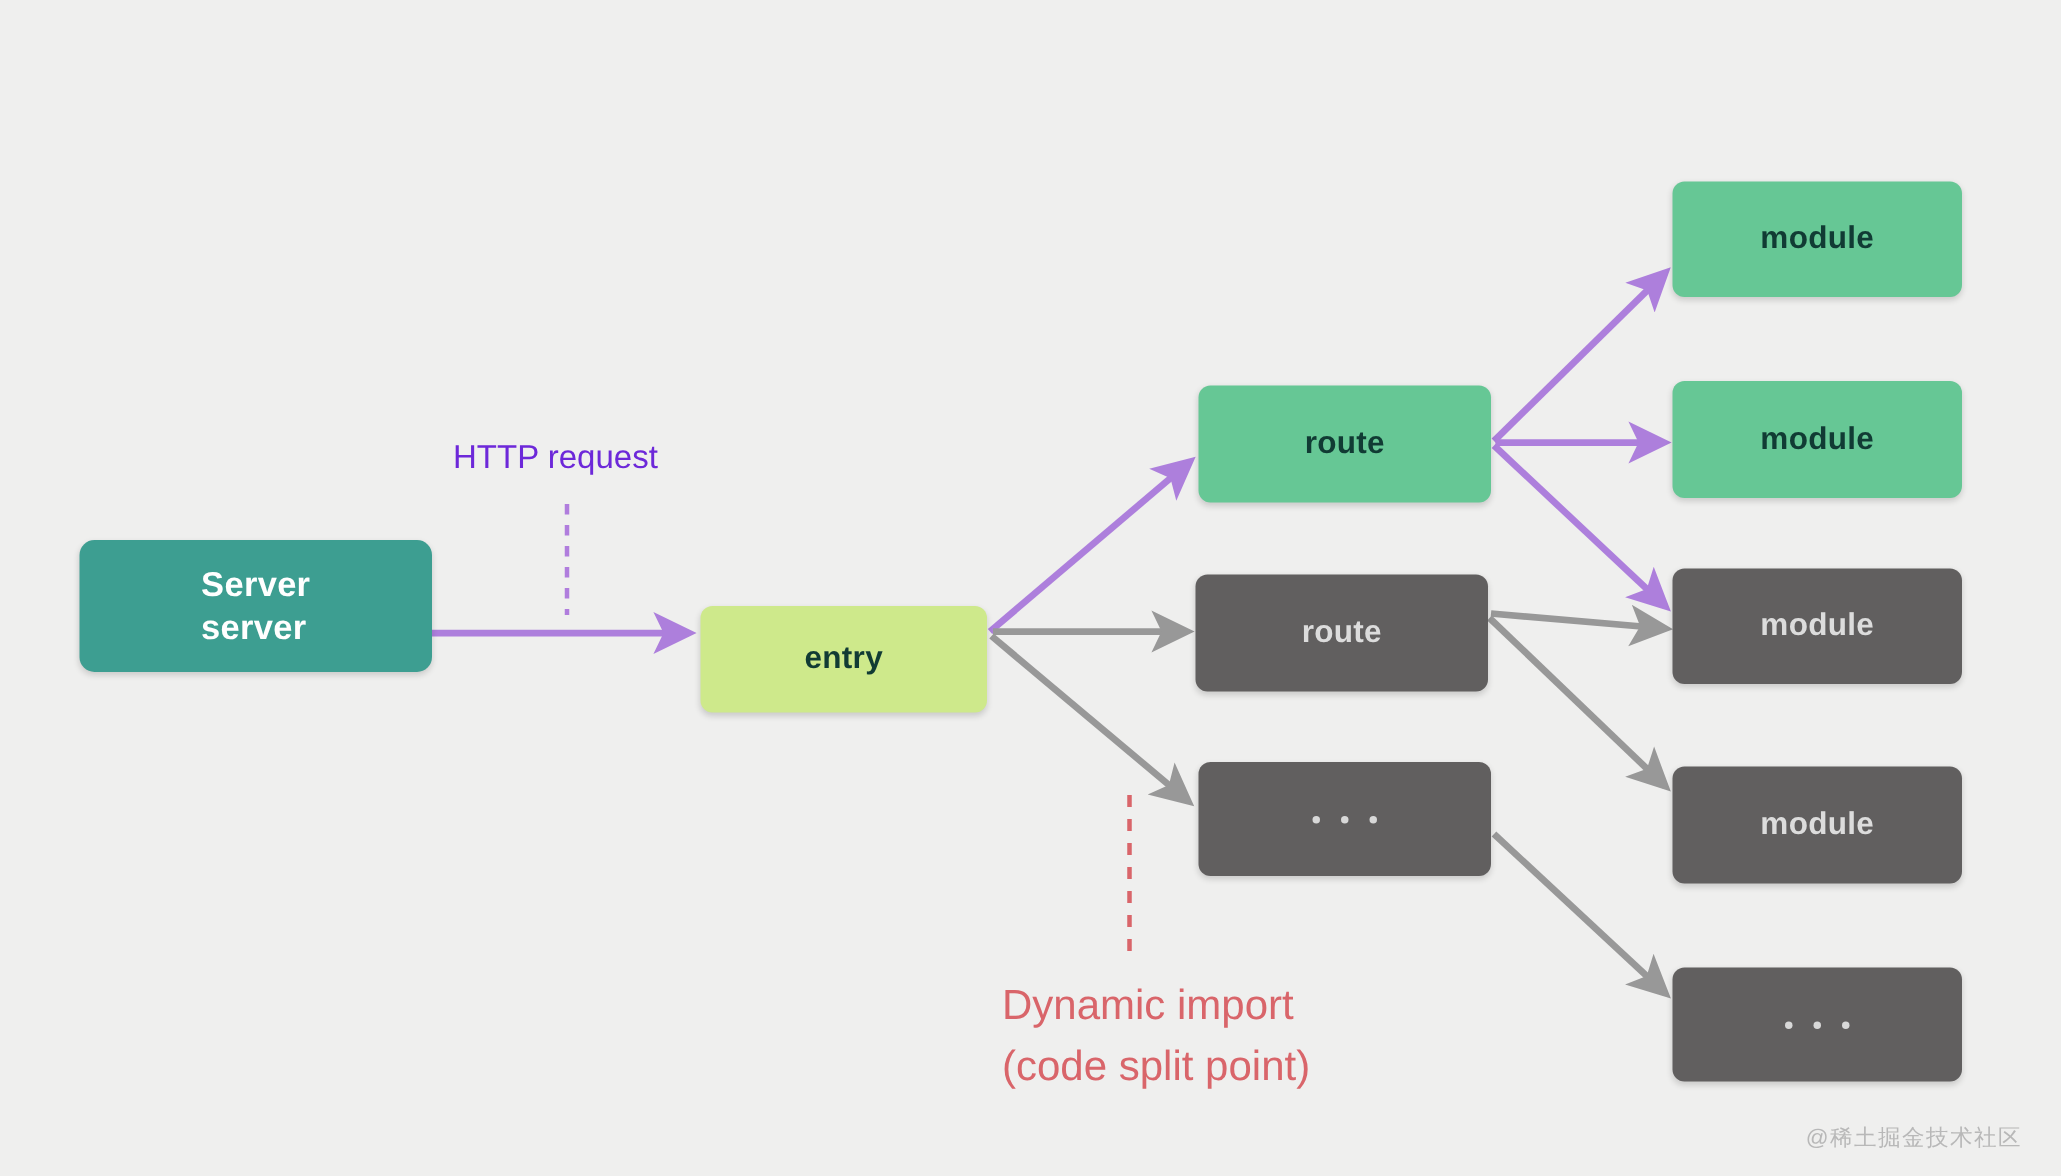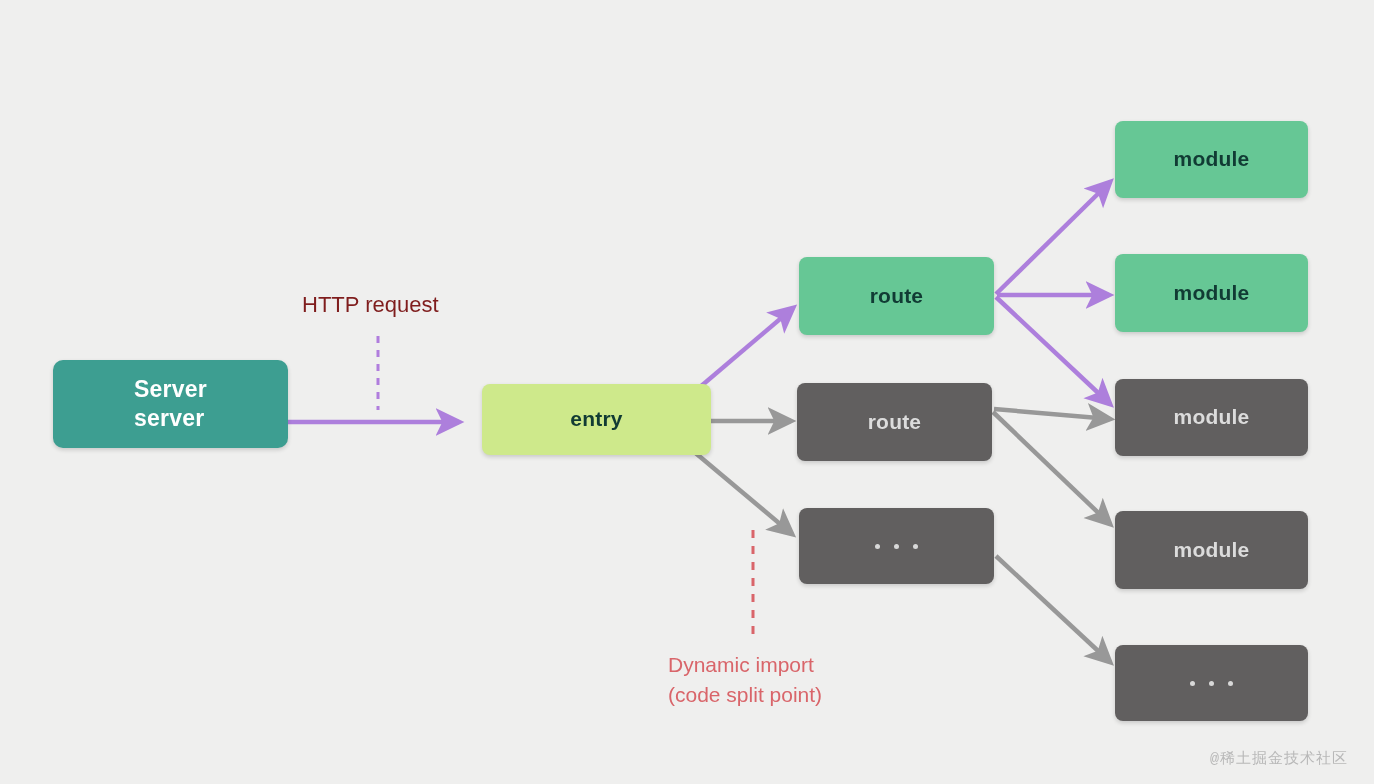--- a/index.html
+++ b/index.html
@@ -33,27 +33,27 @@
 
   .dots{display:flex;gap:14px;align-items:center;}
   .dots i{display:block;width:5px;height:5px;border-radius:50%;background:#d8d8d8;}
 
   #title{
     position:absolute;left:55px;top:48px;
     font-size:50px;color:#eda44c;font-weight:400;
     letter-spacing:.5px;white-space:nowrap;
   }
   .lbl{position:absolute;white-space:nowrap;}
-  #lbl-http{left:302px;top:292px;font-size:22px;color:#7f1d1d;}
-  #lbl-dyn{left:668px;top:650px;font-size:21px;color:#d9656a;line-height:1.45;}
+  #lbl-http{left:302px;top:292px;font-size:22px;color:#6d28d9;}
+  #lbl-dyn{left:668px;top:650px;font-size:28px;color:#d9656a;line-height:1.45;}
 
   #watermark{
     position:absolute;right:26px;bottom:16px;
     font-size:15px;color:#b8b8b8;
-    font-family:Liberation Mono, monospace;
+    font-family:Liberation Sans, sans-serif;
     letter-spacing:1px;white-space:nowrap;
   }
 </style>
 </head>
 <body>
 
 <div id="stage">
 
 
   <svg id="edges" viewBox="0 0 1374 784">
@@ -97,21 +97,21 @@
     <div>(code split point)</div>
   </div>
 
   <div class="node n-server" style="left:53px;top:360px;width:235px;height:88px;">
     <div>
       <div>Server</div>
       <div>server</div>
     </div>
   </div>
 
-  <div class="node n-entry" style="left:467px;top:384px;width:229px;height:71px;margin-left:15px;">entry</div>
+  <div class="node n-entry" style="left:467px;top:404px;width:191px;height:71px;">entry</div>
 
   <div class="node n-green" style="left:799px;top:257px;width:195px;height:78px;">route</div>
 
   <div class="node n-gray" style="left:797px;top:383px;width:195px;height:78px;">route</div>
 
   <div class="node n-gray" style="left:799px;top:508px;width:195px;height:76px;">
     <span class="dots">
         <i></i>
         <i></i>
         <i></i>

